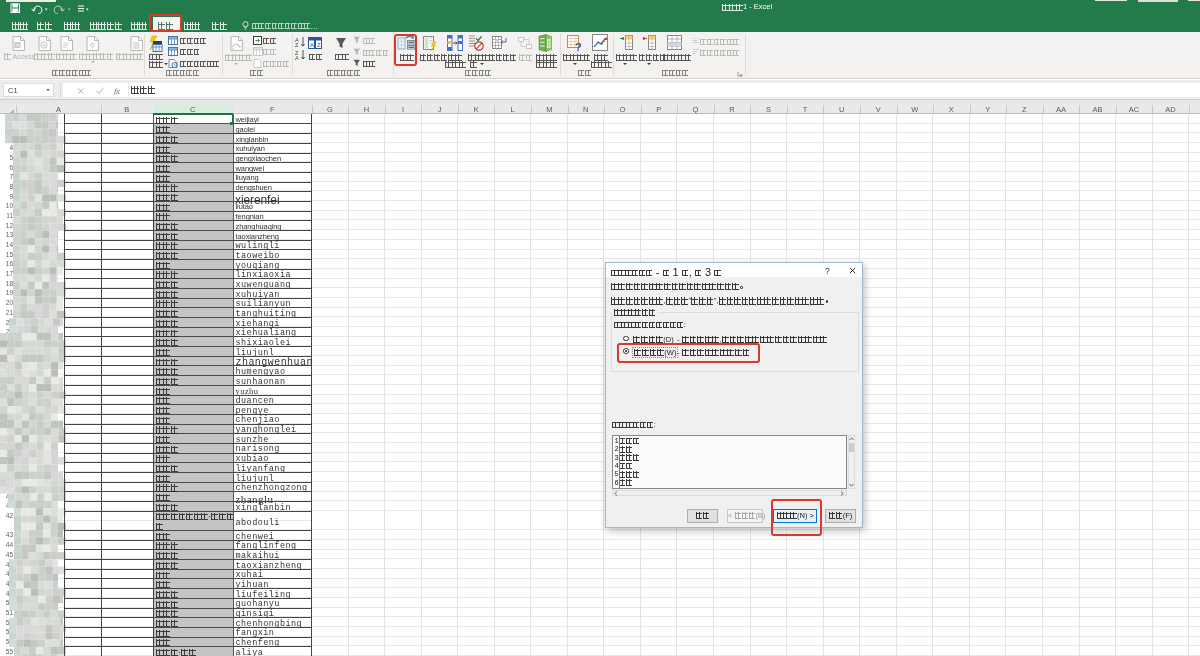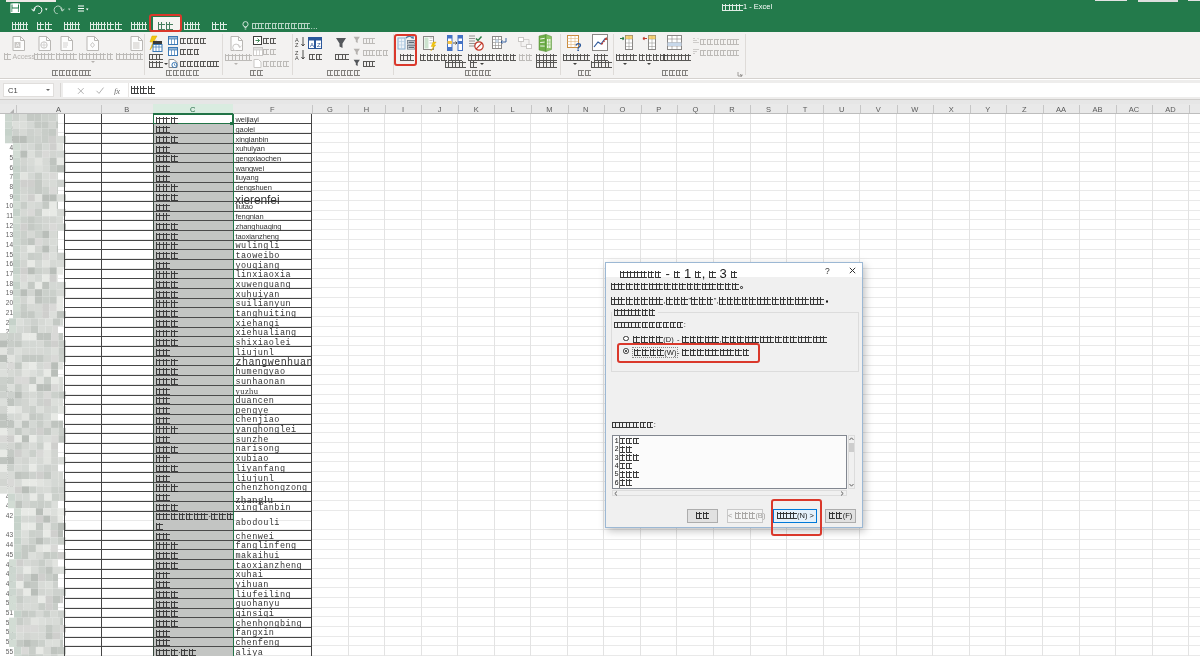--- a/index.html
+++ b/index.html
@@ -1264,21 +1264,21 @@
 <div class="ab t" style="left:235.5px;top:519.7px;color:#353535;font-family:'Liberation Mono',monospace;font-size:8.5px;letter-spacing:.45px">chenhongbing</div>
 <div class="ab t" style="left:155.5px;top:529.1px;color:#262626;font-size:7.5px"><i class="cj s75"></i><i class="cj s75"></i></div>
 <div class="ab t" style="left:235.5px;top:529.3px;color:#353535;font-family:'Liberation Mono',monospace;font-size:8.5px;letter-spacing:.45px">fangxin</div>
 <div class="ab t" style="left:155.5px;top:538.8px;color:#262626;font-size:7.5px"><i class="cj s75"></i><i class="cj s75"></i></div>
 <div class="ab t" style="left:235.5px;top:539.0px;color:#353535;font-family:'Liberation Mono',monospace;font-size:8.5px;letter-spacing:.45px">chenfeng</div>
 <div class="ab t" style="left:155.5px;top:548.5px;color:#262626;font-size:7.5px"><i class="cj s75"></i><i class="cj s75"></i><i class="cj s75"></i>·<i class="cj s75"></i><i class="cj s75"></i></div>
 <div class="ab t" style="left:235.5px;top:548.7px;color:#353535;font-family:'Liberation Mono',monospace;font-size:8.5px;letter-spacing:.45px">aliya</div>
 </div>
 <div class="ab" style="left:605px;top:262px;width:258px;height:266px;background:#f0f0f0;border:1px solid #9cb8d4;box-shadow:2px 3px 8px rgba(0,0,0,.25);z-index:50">
 <div class="ab" style="left:0;top:0;width:256px;height:13.5px;background:#fff"></div>
-<div class="ab t" style="left:14px;top:3px;color:#1a1a1a;font-size:13px"><i class="cj s7"></i><i class="cj s7"></i><i class="cj s7"></i><i class="cj s7"></i><i class="cj s7"></i><i class="cj s7"></i> - <i class="cj s7"></i> 1 <i class="cj s7"></i>, <i class="cj s7"></i> 3 <i class="cj s7"></i></div>
+<div class="ab t" style="left:5px;top:3px;color:#1a1a1a;font-size:11px"><i class="cj s7"></i><i class="cj s7"></i><i class="cj s7"></i><i class="cj s7"></i><i class="cj s7"></i><i class="cj s7"></i> - <i class="cj s7"></i> 1 <i class="cj s7"></i>, <i class="cj s7"></i> 3 <i class="cj s7"></i></div>
 <div class="ab t" style="left:219px;top:2.5px;color:#333;font-size:8.5px">?</div>
 <svg class="ab" style="left:243px;top:4px" width="7" height="7" viewBox="0 0 7 7">
       <path d="M.8 .8 L6.2 6.2 M6.2 .8 L.8 6.2" stroke="#333" stroke-width="1"></path>
     </svg>
 <div class="ab t" style="left:4.5px;top:18.5px;color:#1a1a1a;font-size:7.5px"><i class="cj s75"></i><i class="cj s75"></i><i class="cj s75"></i><i class="cj s75"></i><i class="cj s75"></i><i class="cj s75"></i><i class="cj s75"></i><i class="cj s75"></i><i class="cj s75"></i><i class="cj s75"></i><i class="cj s75"></i><i class="cj s75"></i><i class="cj s75"></i><i class="cj s75"></i><i class="cj s75"></i><i class="cj s75"></i><i class="cj s75"></i><i class="pk"></i></div>
 <div class="ab t" style="left:4.5px;top:33px;color:#1a1a1a;font-size:7.5px"><i class="cj s75"></i><i class="cj s75"></i><i class="cj s75"></i><i class="cj s75"></i><i class="cj s75"></i><i class="cj s75"></i><i class="cj s75"></i>,<i class="cj s75"></i><i class="cj s75"></i><i class="cj s75"></i>"<i class="cj s75"></i><i class="cj s75"></i><i class="cj s75"></i>",<i class="cj s75"></i><i class="cj s75"></i><i class="cj s75"></i><i class="cj s75"></i><i class="cj s75"></i><i class="cj s75"></i><i class="cj s75"></i><i class="cj s75"></i><i class="cj s75"></i><i class="cj s75"></i><i class="cj s75"></i><i class="cj s75"></i><i class="cj s75"></i><i class="cj s75"></i><i class="pk"></i></div>
 <div class="ab" style="left:4.5px;top:48.5px;width:248px;height:60px;border:1px solid #dcdcdc"></div>
 <div class="ab t" style="left:6px;top:44.5px;background:#f0f0f0;padding:0 2px;color:#1a1a1a;font-size:7.5px"><i class="cj s7"></i><i class="cj s7"></i><i class="cj s7"></i><i class="cj s7"></i><i class="cj s7"></i><i class="cj s7"></i></div>
 <div class="ab t" style="left:8px;top:57px;color:#1a1a1a;font-size:7.5px"><i class="cj s7"></i><i class="cj s7"></i><i class="cj s7"></i><i class="cj s7"></i><i class="cj s7"></i><i class="cj s7"></i><i class="cj s7"></i><i class="cj s7"></i><i class="cj s7"></i><i class="cj s7"></i>:</div>
 <div class="ab" style="left:17px;top:72.5px;width:5.6px;height:5.6px;border:1px solid #333;border-radius:50%;background:#fff"></div>

